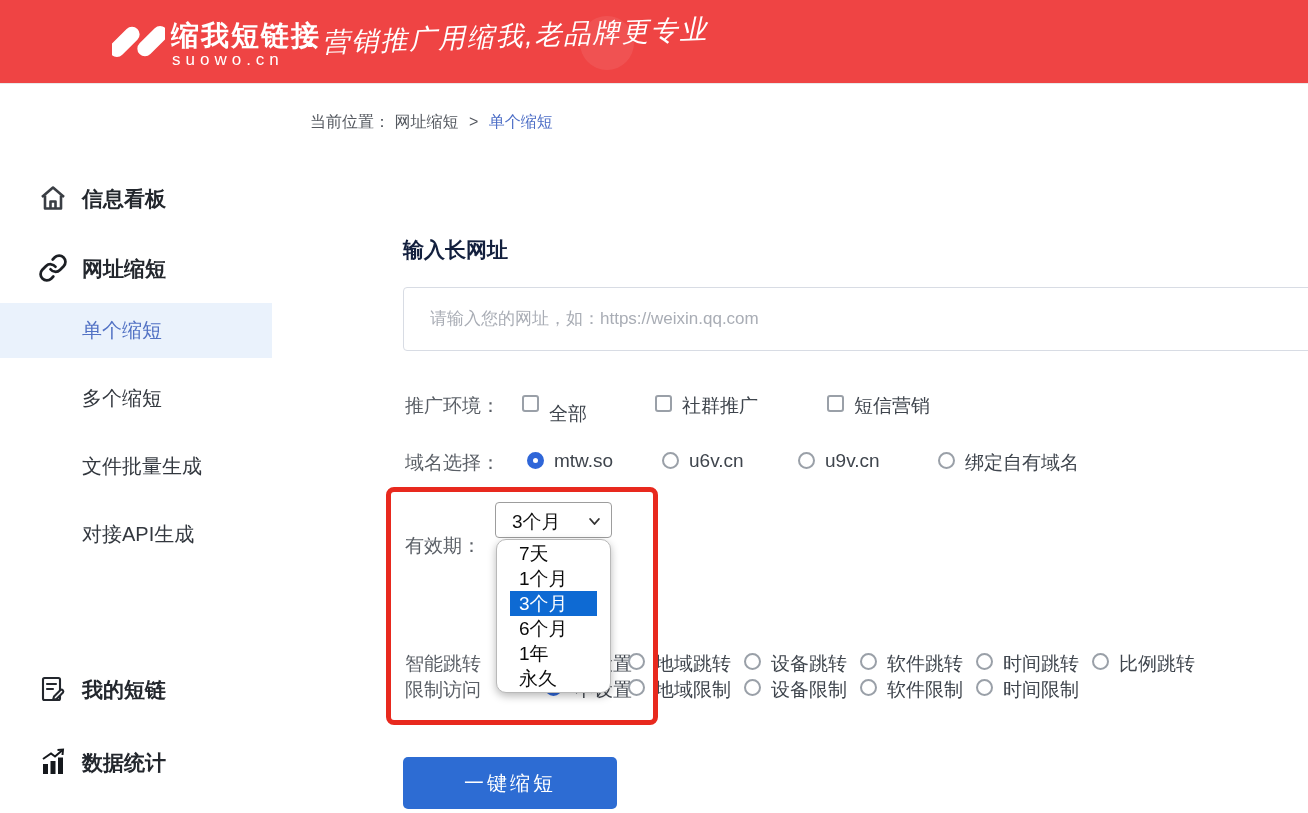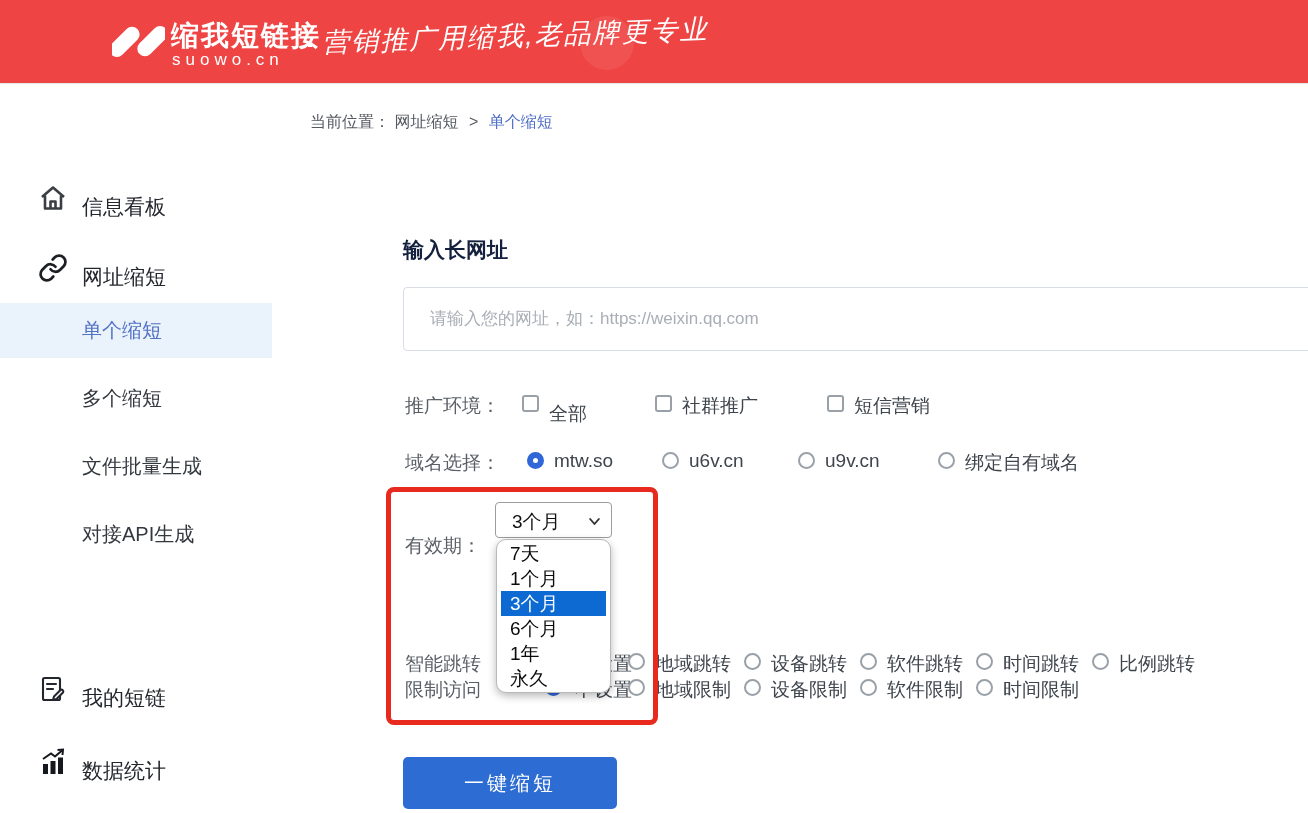--- a/index.html
+++ b/index.html
@@ -18,21 +18,21 @@
 
   
   .breadcrumb { position:absolute; left:310px; top:112px; font-size:16px; color:#54585f; }
   .breadcrumb .link { color:#54585f; }
   .breadcrumb .sep { margin:0 6px; color:#54585f; }
   .breadcrumb .current { color:#4d6ec6; }
 
   
   .side-item { position:absolute; left:0; width:272px; height:32px; cursor:pointer; }
   .side-item .icon { position:absolute; left:38px; top:0; width:30px; height:30px; }
-  .side-item .lbl { position:absolute; left:82px; top:2px; font-size:21px; color:#23272d; font-weight:400;margin-top:8px; }
+  .side-item .lbl { position:absolute; left:82px; top:2px; font-size:21px; color:#23272d; font-weight:700; }
   .submenu { position:absolute; left:0; top:303px; width:272px; }
   .sub-item { width:272px; height:55px; line-height:55px; padding-left:82px; font-size:20px; color:#33383f; margin-bottom:13px; cursor:pointer; }
   .sub-item.active { background:#eaf2fc; color:#5272c4; }
 
   
   .section-title { position:absolute; left:403px; top:236px; font-size:21px; font-weight:bold; color:#13203e; }
   .url-input { position:absolute; left:403px; top:287px; width:920px; height:64px; border:1px solid #d8dce4; border-radius:4px; background:#fff; font-size:17px; color:#333; padding:0 26px; font-family:inherit; }
   .url-input::placeholder { color:#a9adb5; }
 
   .form-row { position:absolute; left:0; width:1084px; height:26px; }
@@ -42,21 +42,21 @@
   .radio { position:absolute; top:3px; width:17px; height:17px; border:2px solid #9aa0a8; border-radius:50%; background:#fff; cursor:pointer; }
   .radio.selected { border:6px solid #2f66d8; }
 
   
   .red-rect { position:absolute; left:386px; top:487px; width:272px; height:238px; border:5px solid #e8291e; border-radius:8px; z-index:20; pointer-events:none; }
 
   
   .select-box { position:absolute; left:495px; top:502px; width:117px; height:36px; background:#fff; border:1px solid #9d9d9d; border-radius:4px; z-index:30; cursor:pointer; }
   .select-box .val { position:absolute; left:16px; top:6px; font-size:19px; color:#111; }
   .select-box .chev { position:absolute; right:9px; top:11px; width:15px; height:15px; }
-  .dropdown { position:absolute; left:496px; top:539px; width:115px; background:#fff; border:1px solid #b9b9b9; border-radius:10px; box-shadow:0 3px 8px rgba(0,0,0,0.28); z-index:30; padding:1px 4px; overflow:hidden; }
+  .dropdown { position:absolute; left:496px; top:539px; width:115px; background:#fff; border:1px solid #b9b9b9; border-radius:10px; box-shadow:0 3px 8px rgba(0,0,0,0.28); z-index:30; padding:1px 13px; overflow:hidden; }
   .dd-item { height:25px; line-height:25px; padding-left:9px; font-size:19px; color:#0b0b0b; cursor:pointer; white-space:nowrap; }
   .dd-item.selected { background:#0e6ad3; color:#fff; }
 
   
   .submit-btn { position:absolute; left:403px; top:757px; width:214px; height:52px; background:#2d6cd3; border:none; border-radius:5px; color:#fff; font-size:20px; letter-spacing:3px; cursor:pointer; font-family:inherit; }
 </style>
 </head>
 <body>
 
 <div class="page">

